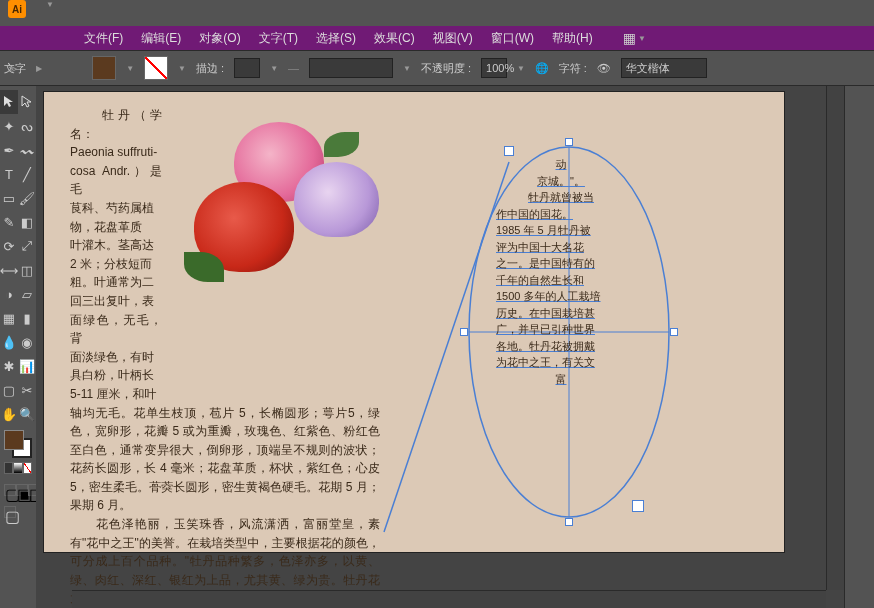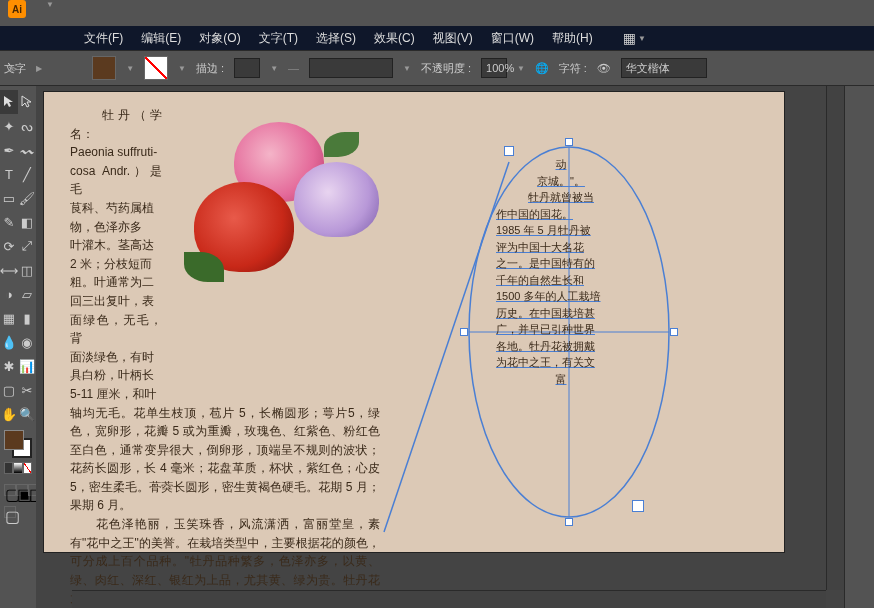--- a/index.html
+++ b/index.html
@@ -1,20 +1,20 @@
 <!DOCTYPE html>
 <html><head>
 <meta charset="utf-8">
 <style>
 *{margin:0;padding:0;box-sizing:border-box;font-family:sans-serif;user-select:none}
 body{width:874px;height:608px;background:#333;overflow:hidden;position:relative}
 .titlebar{height:26px;background:#535353;display:flex;padding:0 8px;gap:16px}
 .ai-logo{width:18px;height:18px;background:#ff8f00;border-radius:3px;display:flex;align-items:center;justify-content:center;color:#4a2800;font-weight:bold;font-size:10px}
 .arrow-icon{color:#999;font-size:8px;margin-left:4px}
-.menubar{height:24px;background:#0f172a;display:flex;align-items:center;padding-left:76px;gap:2px;color:#ddd;font-size:12px}
+.menubar{height:24px;background:#701a75;display:flex;align-items:center;padding-left:76px;gap:2px;color:#ddd;font-size:12px}
 .menu-item{padding:2px 8px;cursor:pointer}
 .grid-icon{margin-left:20px;color:#ccc;font-size:14px}
 .optionsbar{height:36px;background:#535353;border-top:1px solid #2a2a2a;border-bottom:1px solid #2a2a2a;display:flex;align-items:center;padding:0 4px;gap:10px;color:#ccc;font-size:11px}
 .swatch{width:24px;height:24px;border:1px solid #666}
 .swatch.brown{background:#5b3a1f}
 .swatch.none{background:#fff;position:relative}
 .swatch.none::after{content:'';position:absolute;inset:0;background:linear-gradient(to top right,transparent 46%,red 46%,red 54%,transparent 54%)}
 .drop{color:#999;font-size:8px;cursor:pointer}
 .field{background:#3a3a3a;border:1px solid #222;height:20px;padding:0 4px;color:#ccc;font-size:11px;display:flex;align-items:center}
 .field.num{width:26px}
@@ -193,21 +193,21 @@
         <span style="color:#ccc">▢</span>
       </div>
     </div>
   </div>
 
   <div class="canvas">
     <div class="artboard">
       <div class="textcol">
         <div style="width:92px"><span>　　牡丹（学名：</span><br>
         <span>Paeonia suffruti-</span><br><span>cosa Andr.）是毛</span><br>
-        <span>茛科、芍药属植</span><br><span>物，色泽亦多</span><br>
+        <span>茛科、芍药属植</span><br><span>物，花盘革质</span><br>
         <span>叶灌木。茎高达</span><br><span>2 米；分枝短而</span><br>
         <span>粗。叶通常为二</span><br><span>回三出复叶，表</span><br>
         <span>面绿色，无毛，背</span><br><span>面淡绿色，有时</span><br>
         <span>具白粉，叶柄长</span><br><span>5-11 厘米，和叶</span></div>
         <div>轴均无毛。花单生枝顶，苞片 5，长椭圆形；萼片5，绿色，宽卵形，花瓣 5 或为重瓣，玫瑰色、红紫色、粉红色至白色，通常变异很大，倒卵形，顶端呈不规则的波状；花药长圆形，长 4 毫米；花盘革质，杯状，紫红色；心皮 5，密生柔毛。蓇葖长圆形，密生黄褐色硬毛。花期 5 月；果期 6 月。</div>
         <div>　　花色泽艳丽，玉笑珠香，风流潇洒，富丽堂皇，素有"花中之王"的美誉。在栽培类型中，主要根据花的颜色，可分成上百个品种。"牡丹品种繁多，色泽亦多，以黄、绿、肉红、深红、银红为上品，尤其黄、绿为贵。牡丹花大而香，故又有"国色天香"之称。</div>
 
       </div>
 
       <div class="flower">

